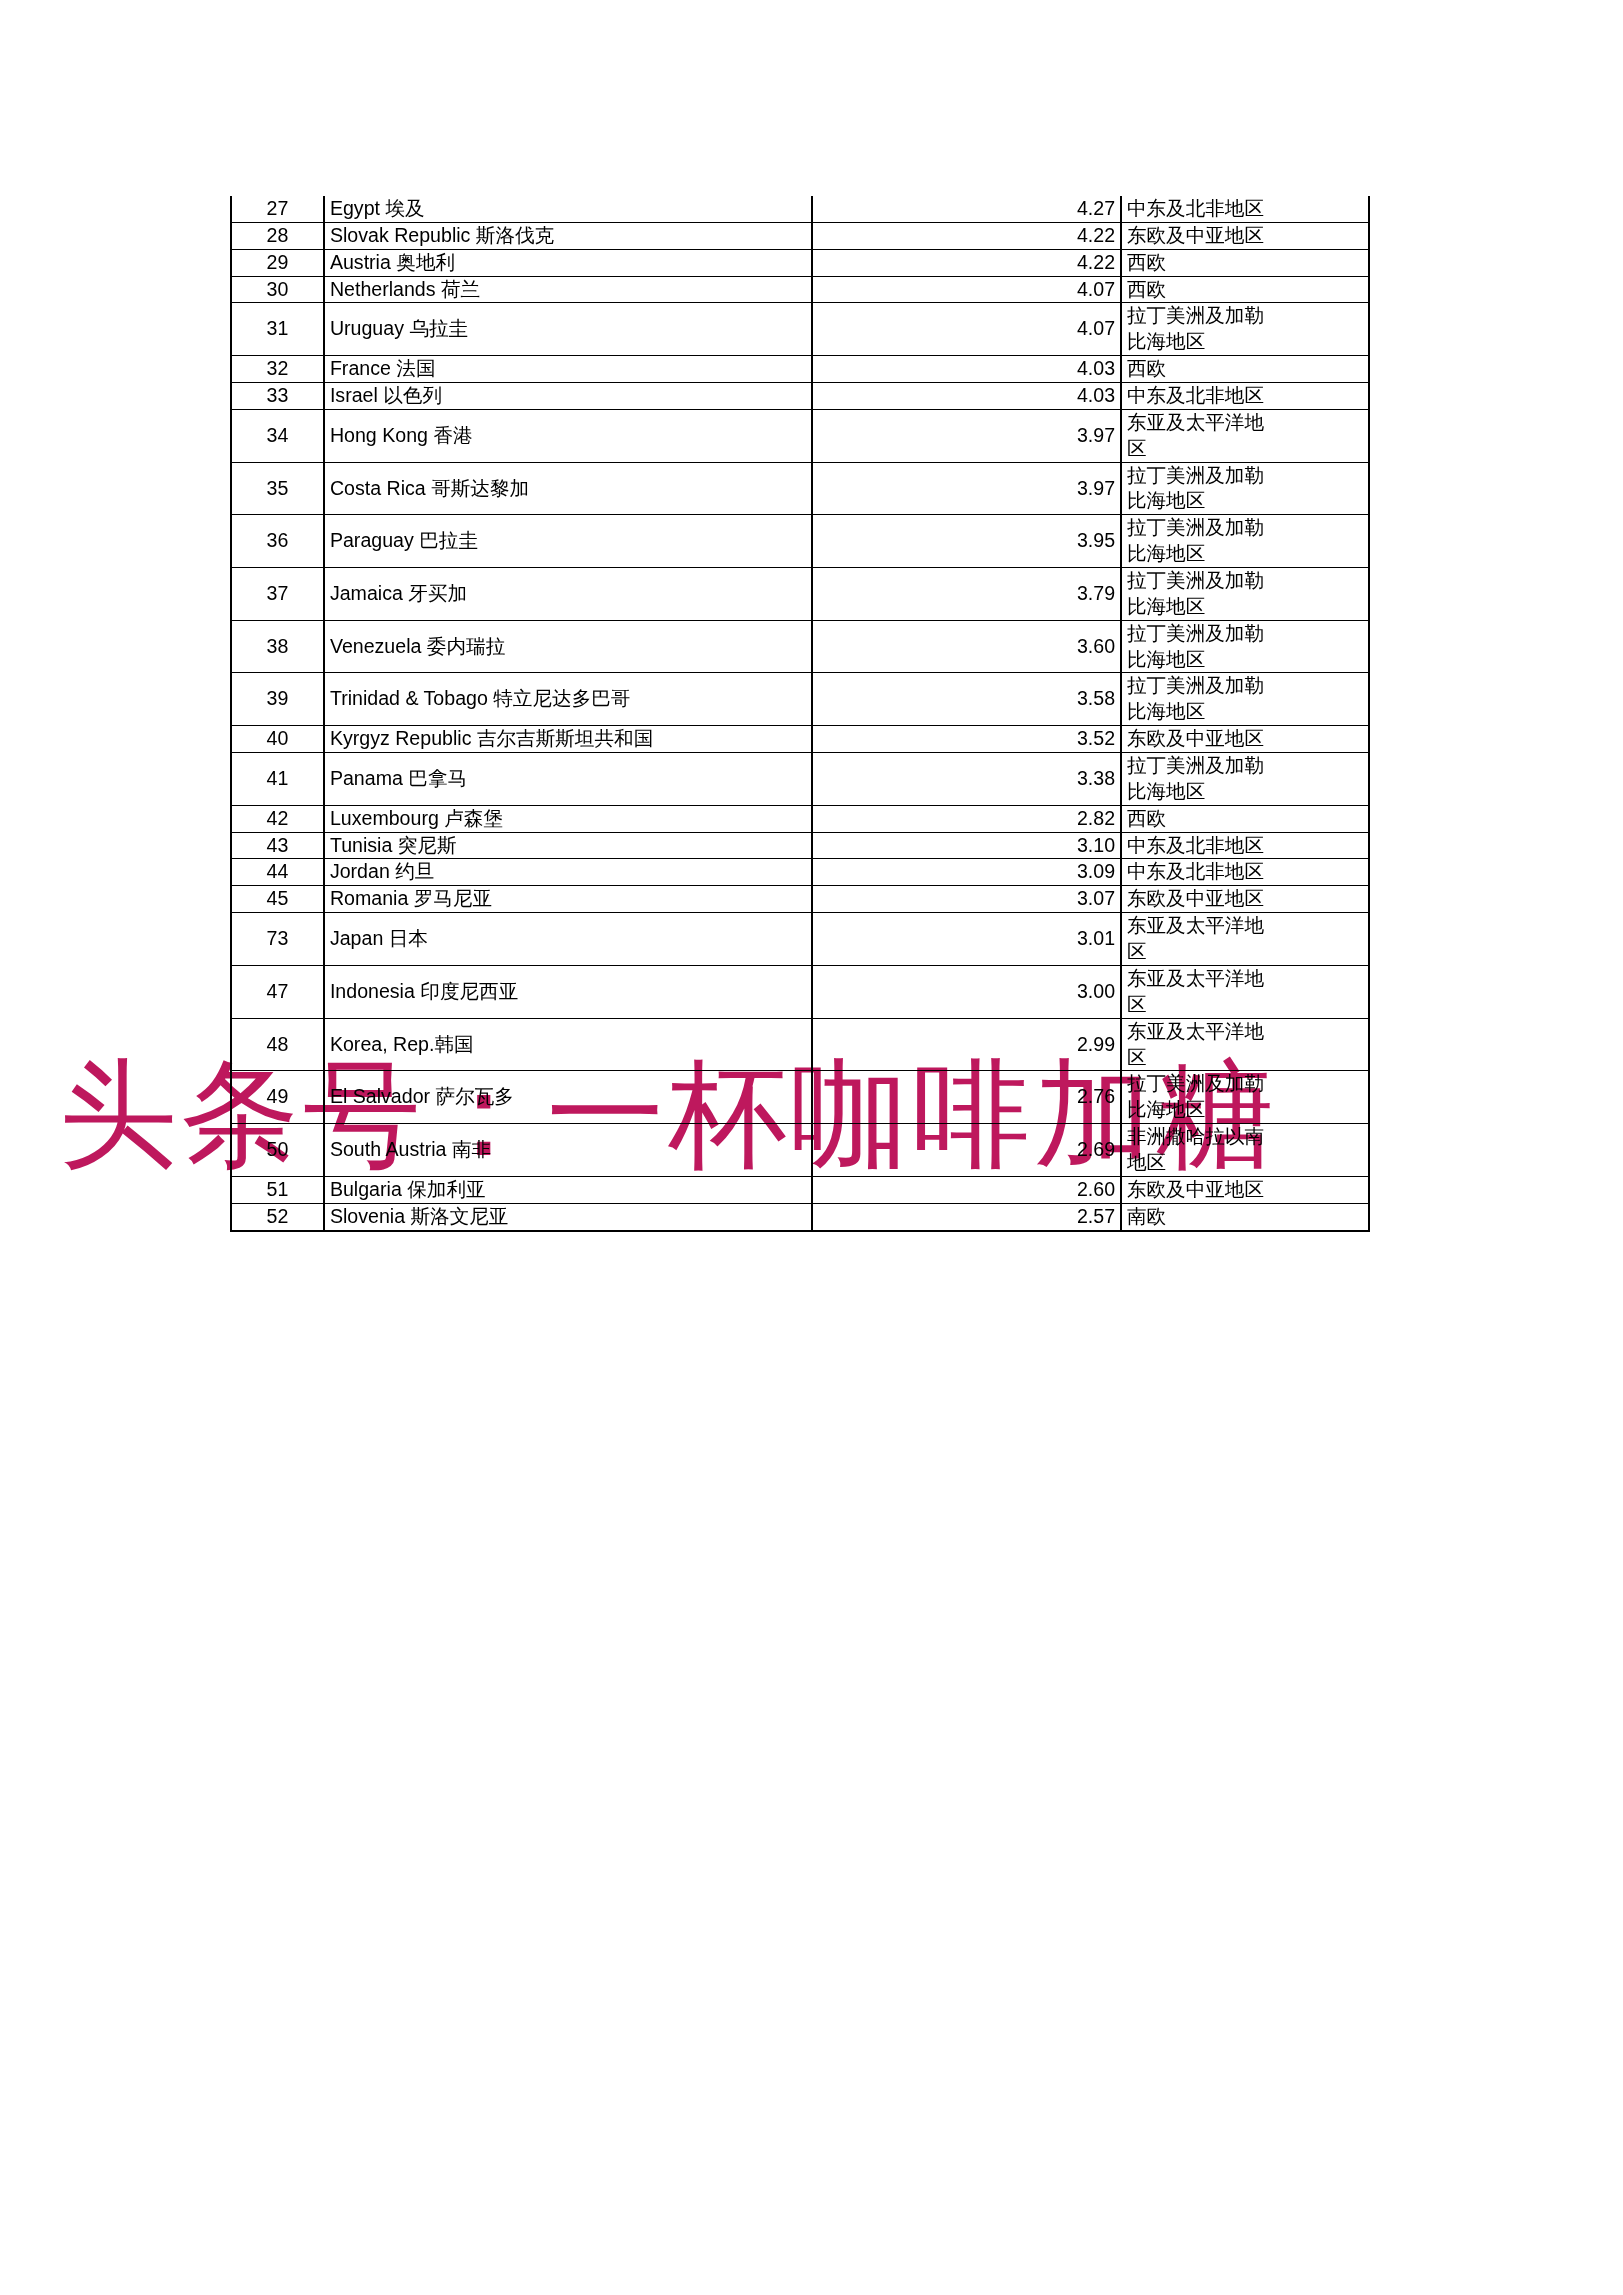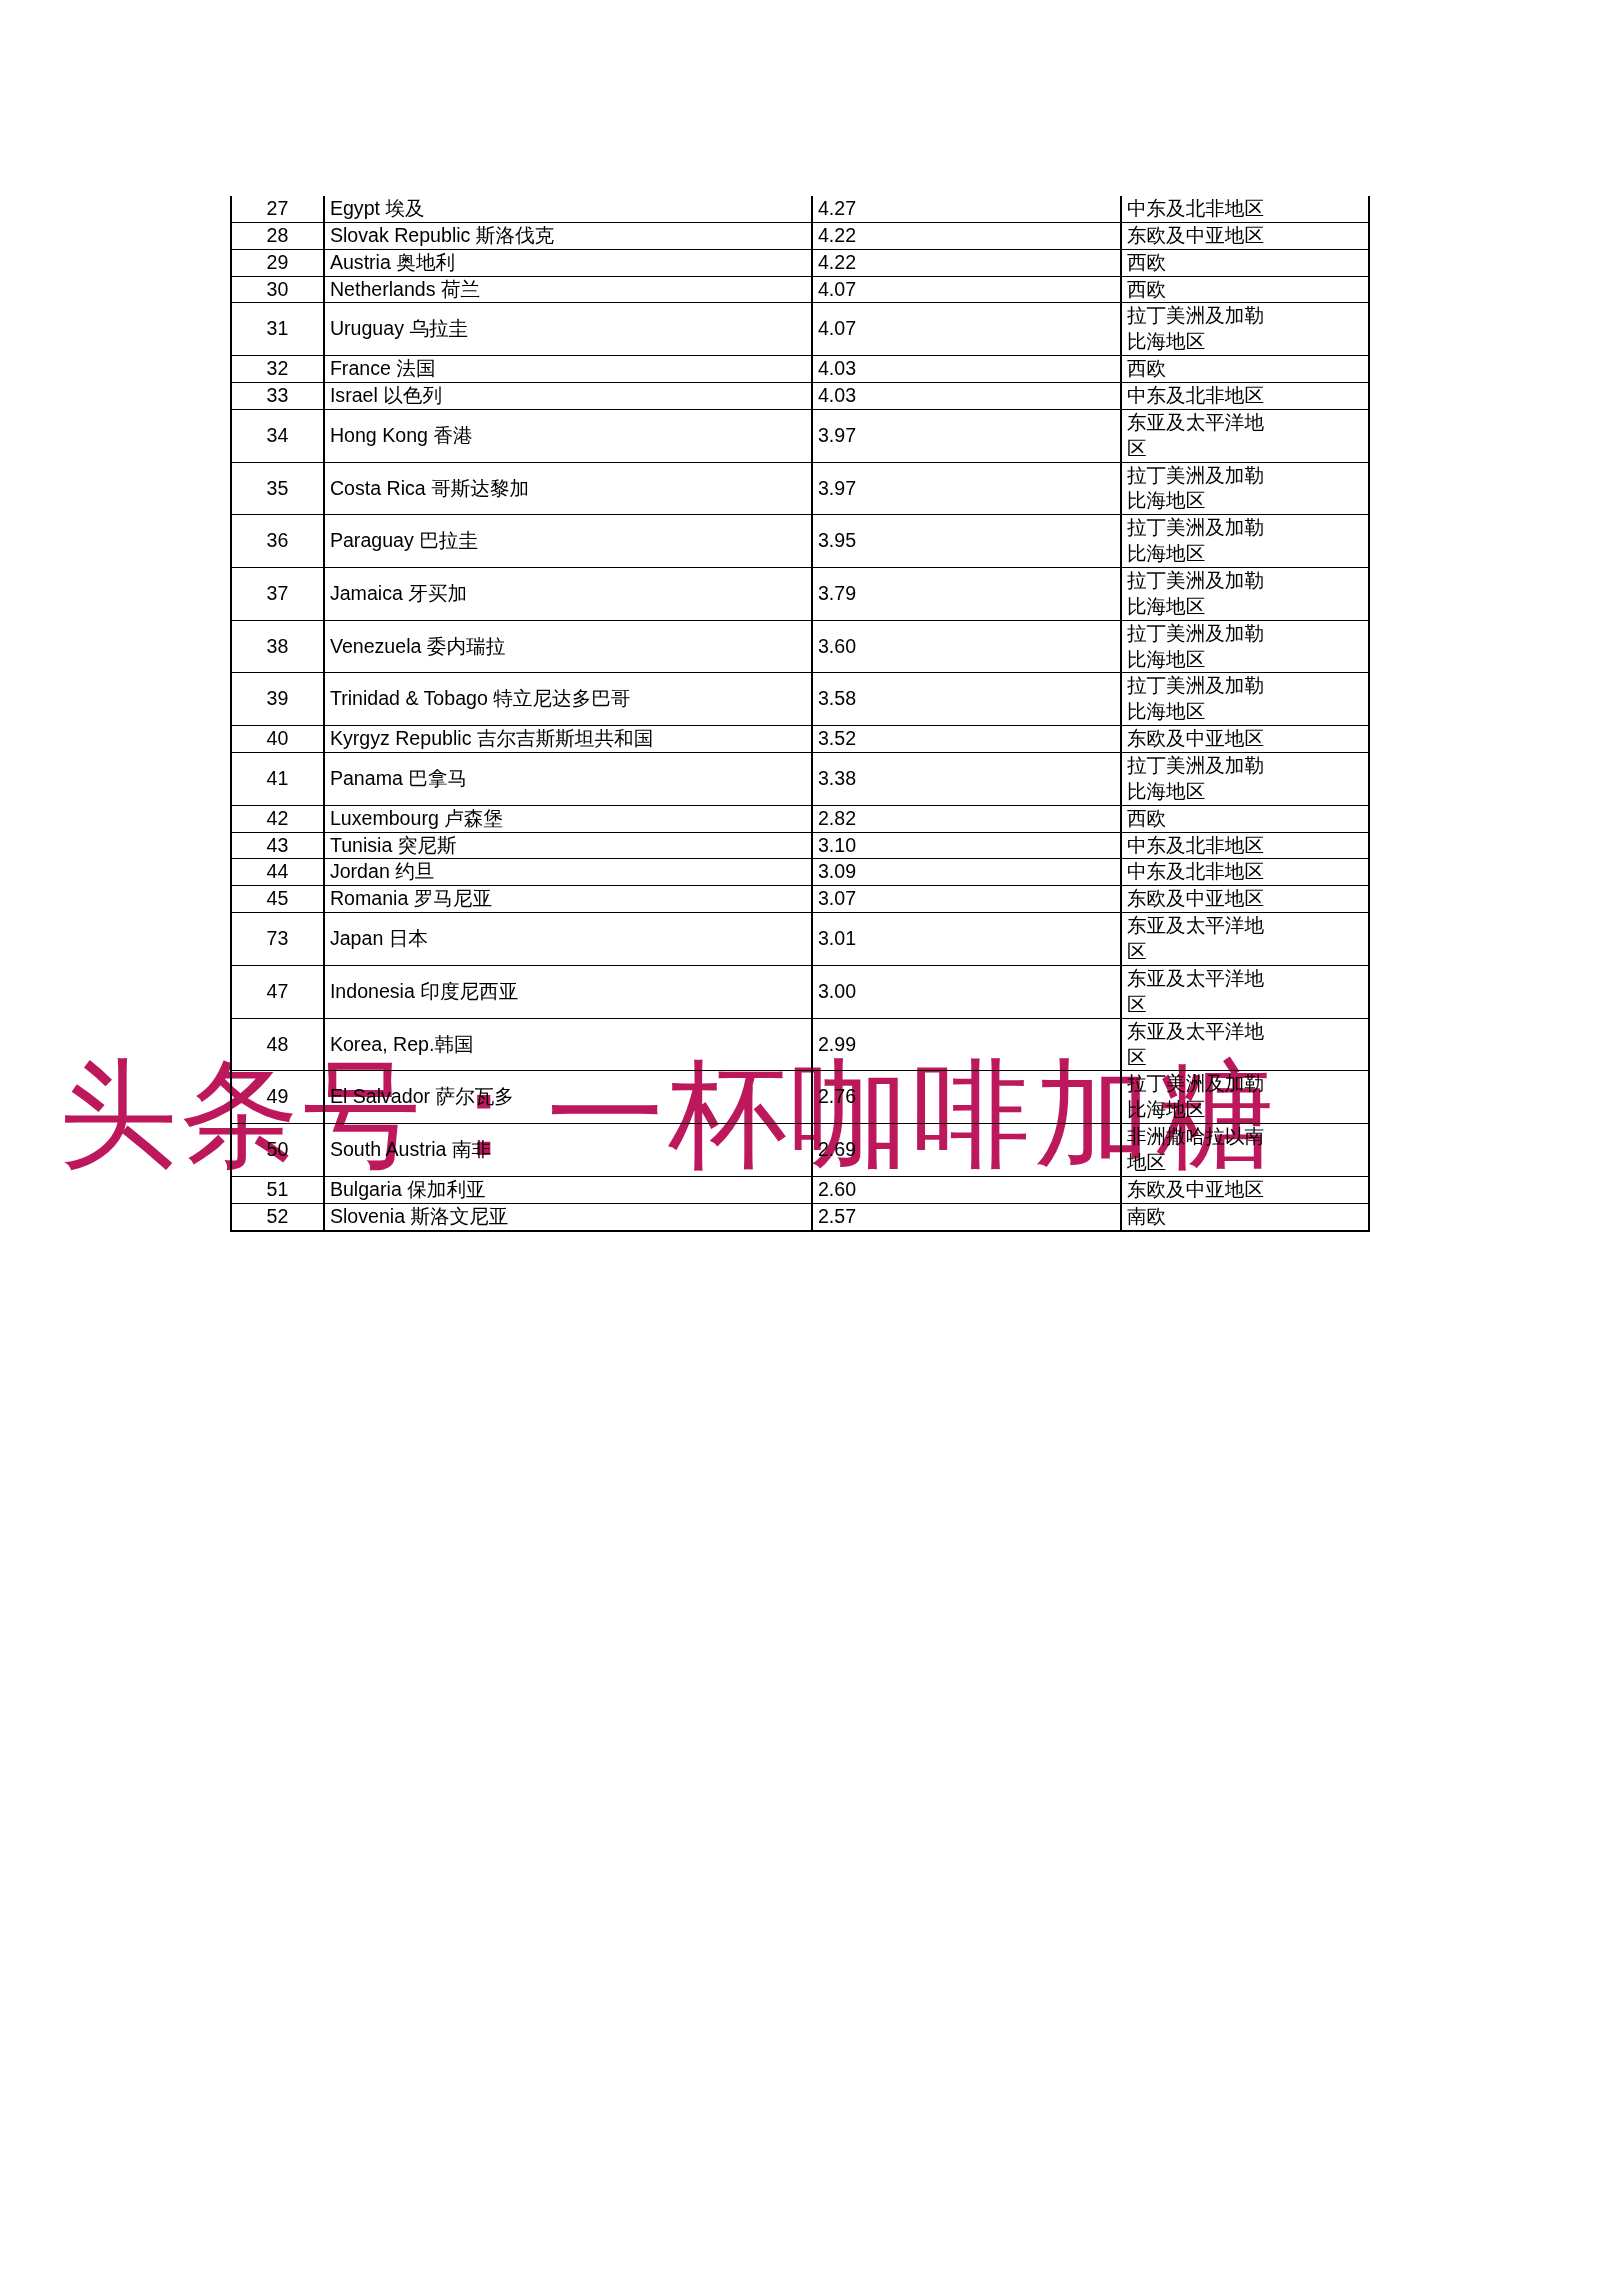--- a/index.html
+++ b/index.html
@@ -92,21 +92,21 @@
     text-align: center;
     font-size: 19.6px;
   }
   td.name {
     text-align: left;
     padding-left: 13.7px;
     font-size: 20px;
     white-space: nowrap;
   }
   td.score {
-    text-align: left;
+    text-align: right;
     font-size: 20px;
   }
   td.region {
     font-size: 19px;
     line-height: 1.5;
     padding-left: 2.9px;
     padding-right: 2.9px;
   }
   
   tr.h1 td { height: 25.5px; }

